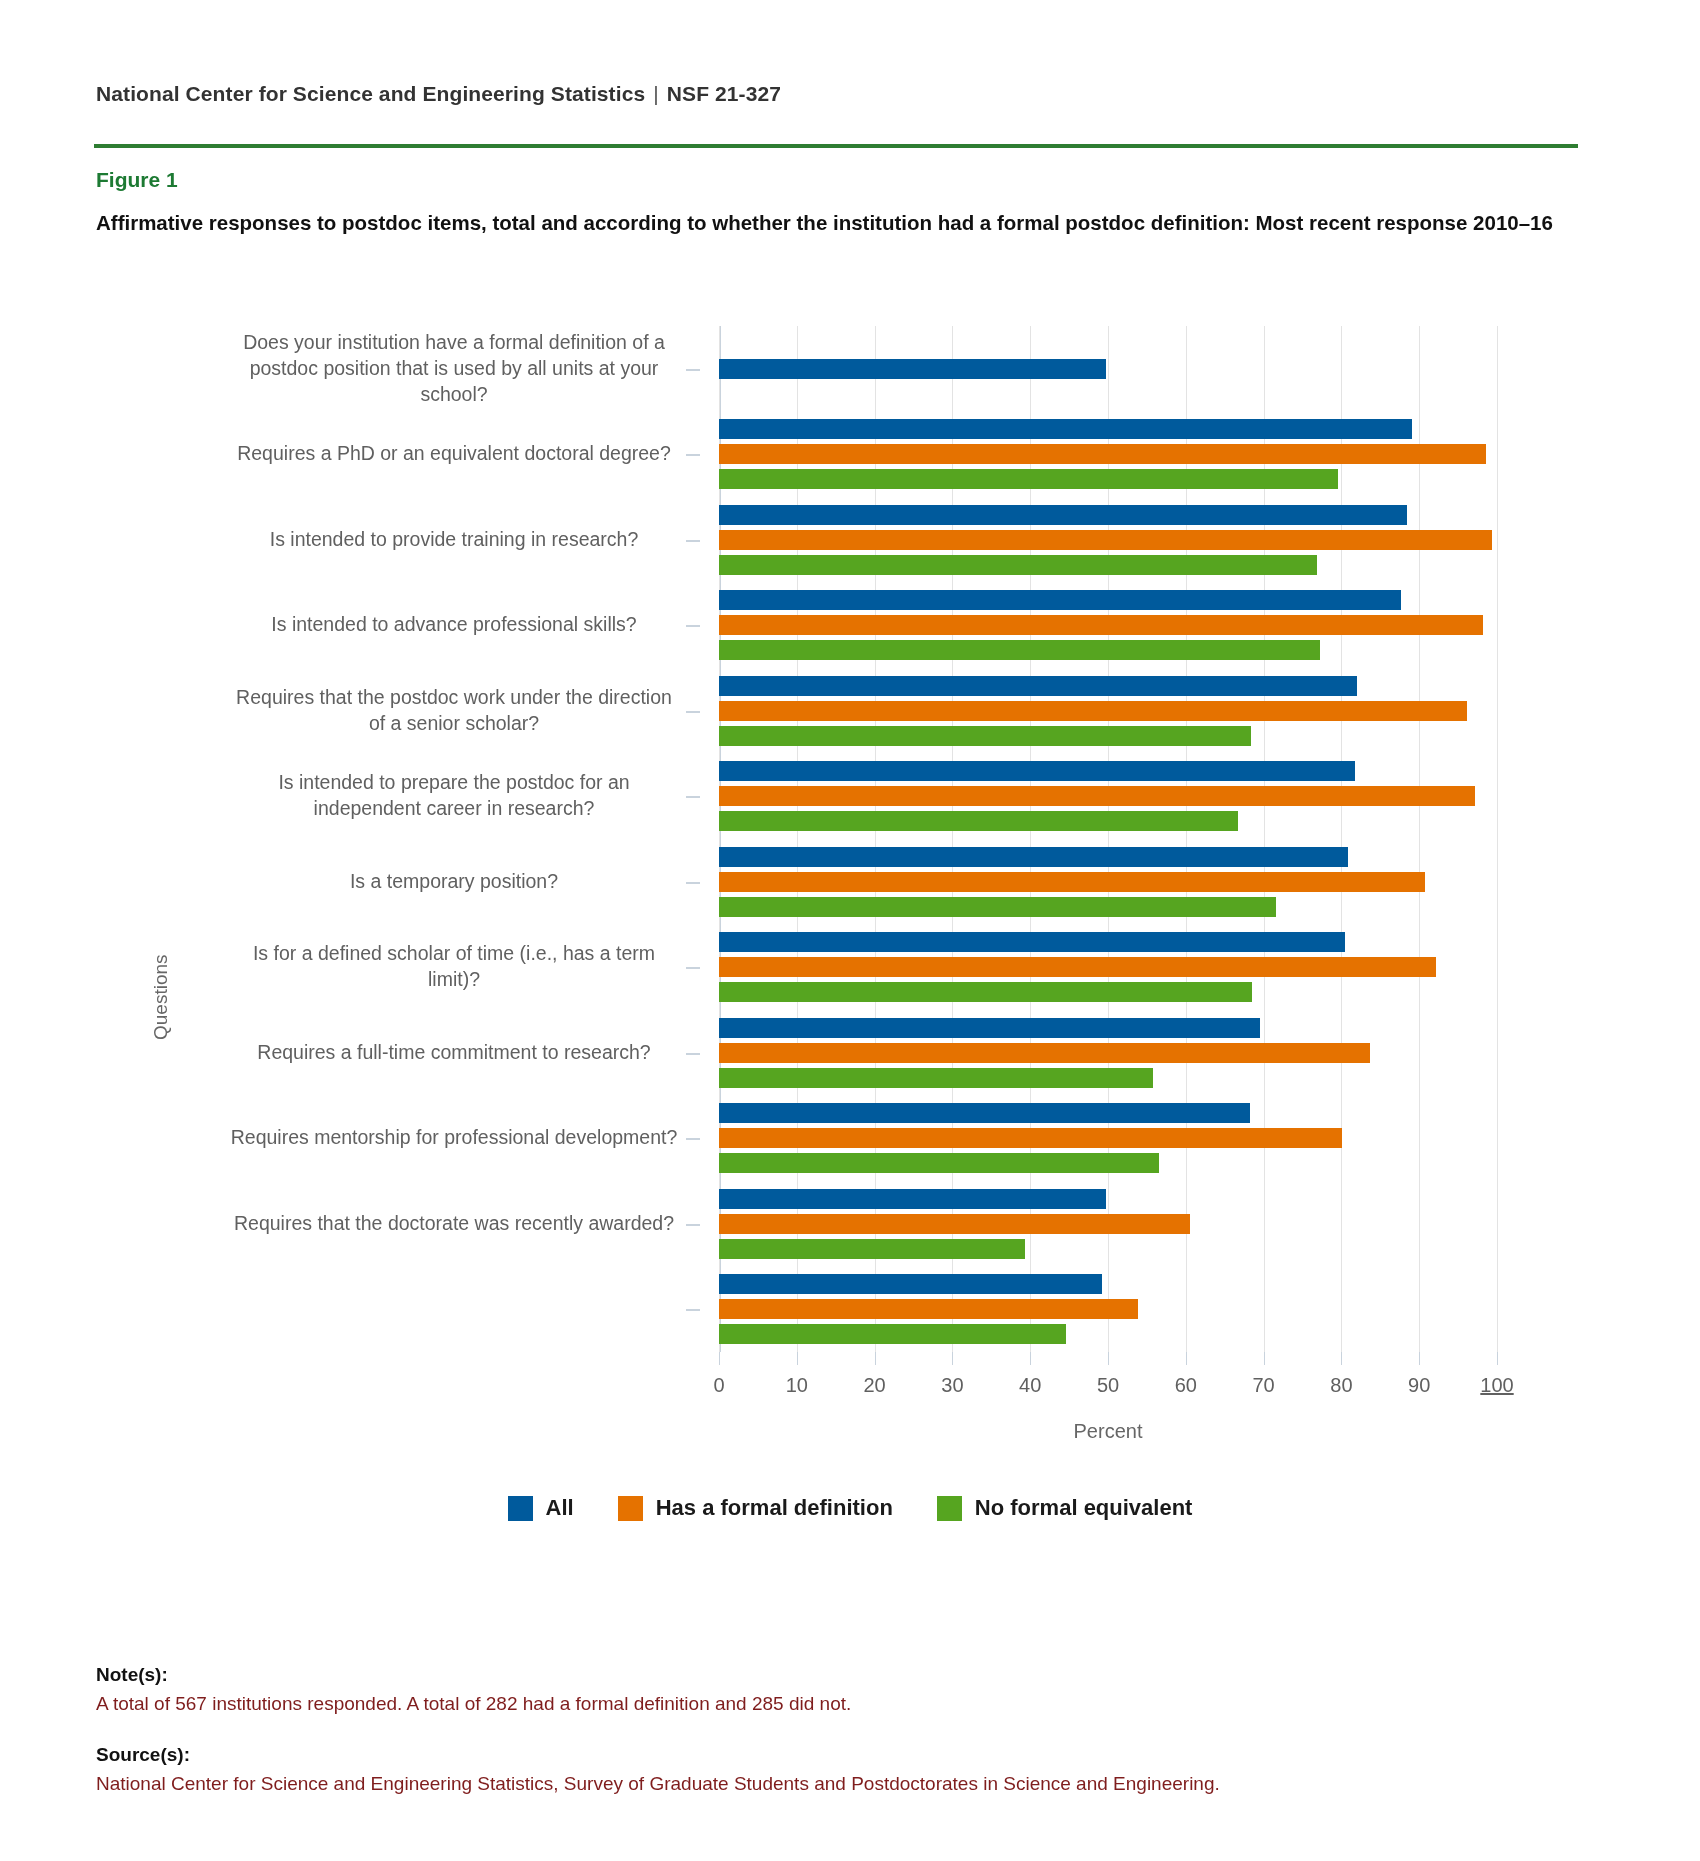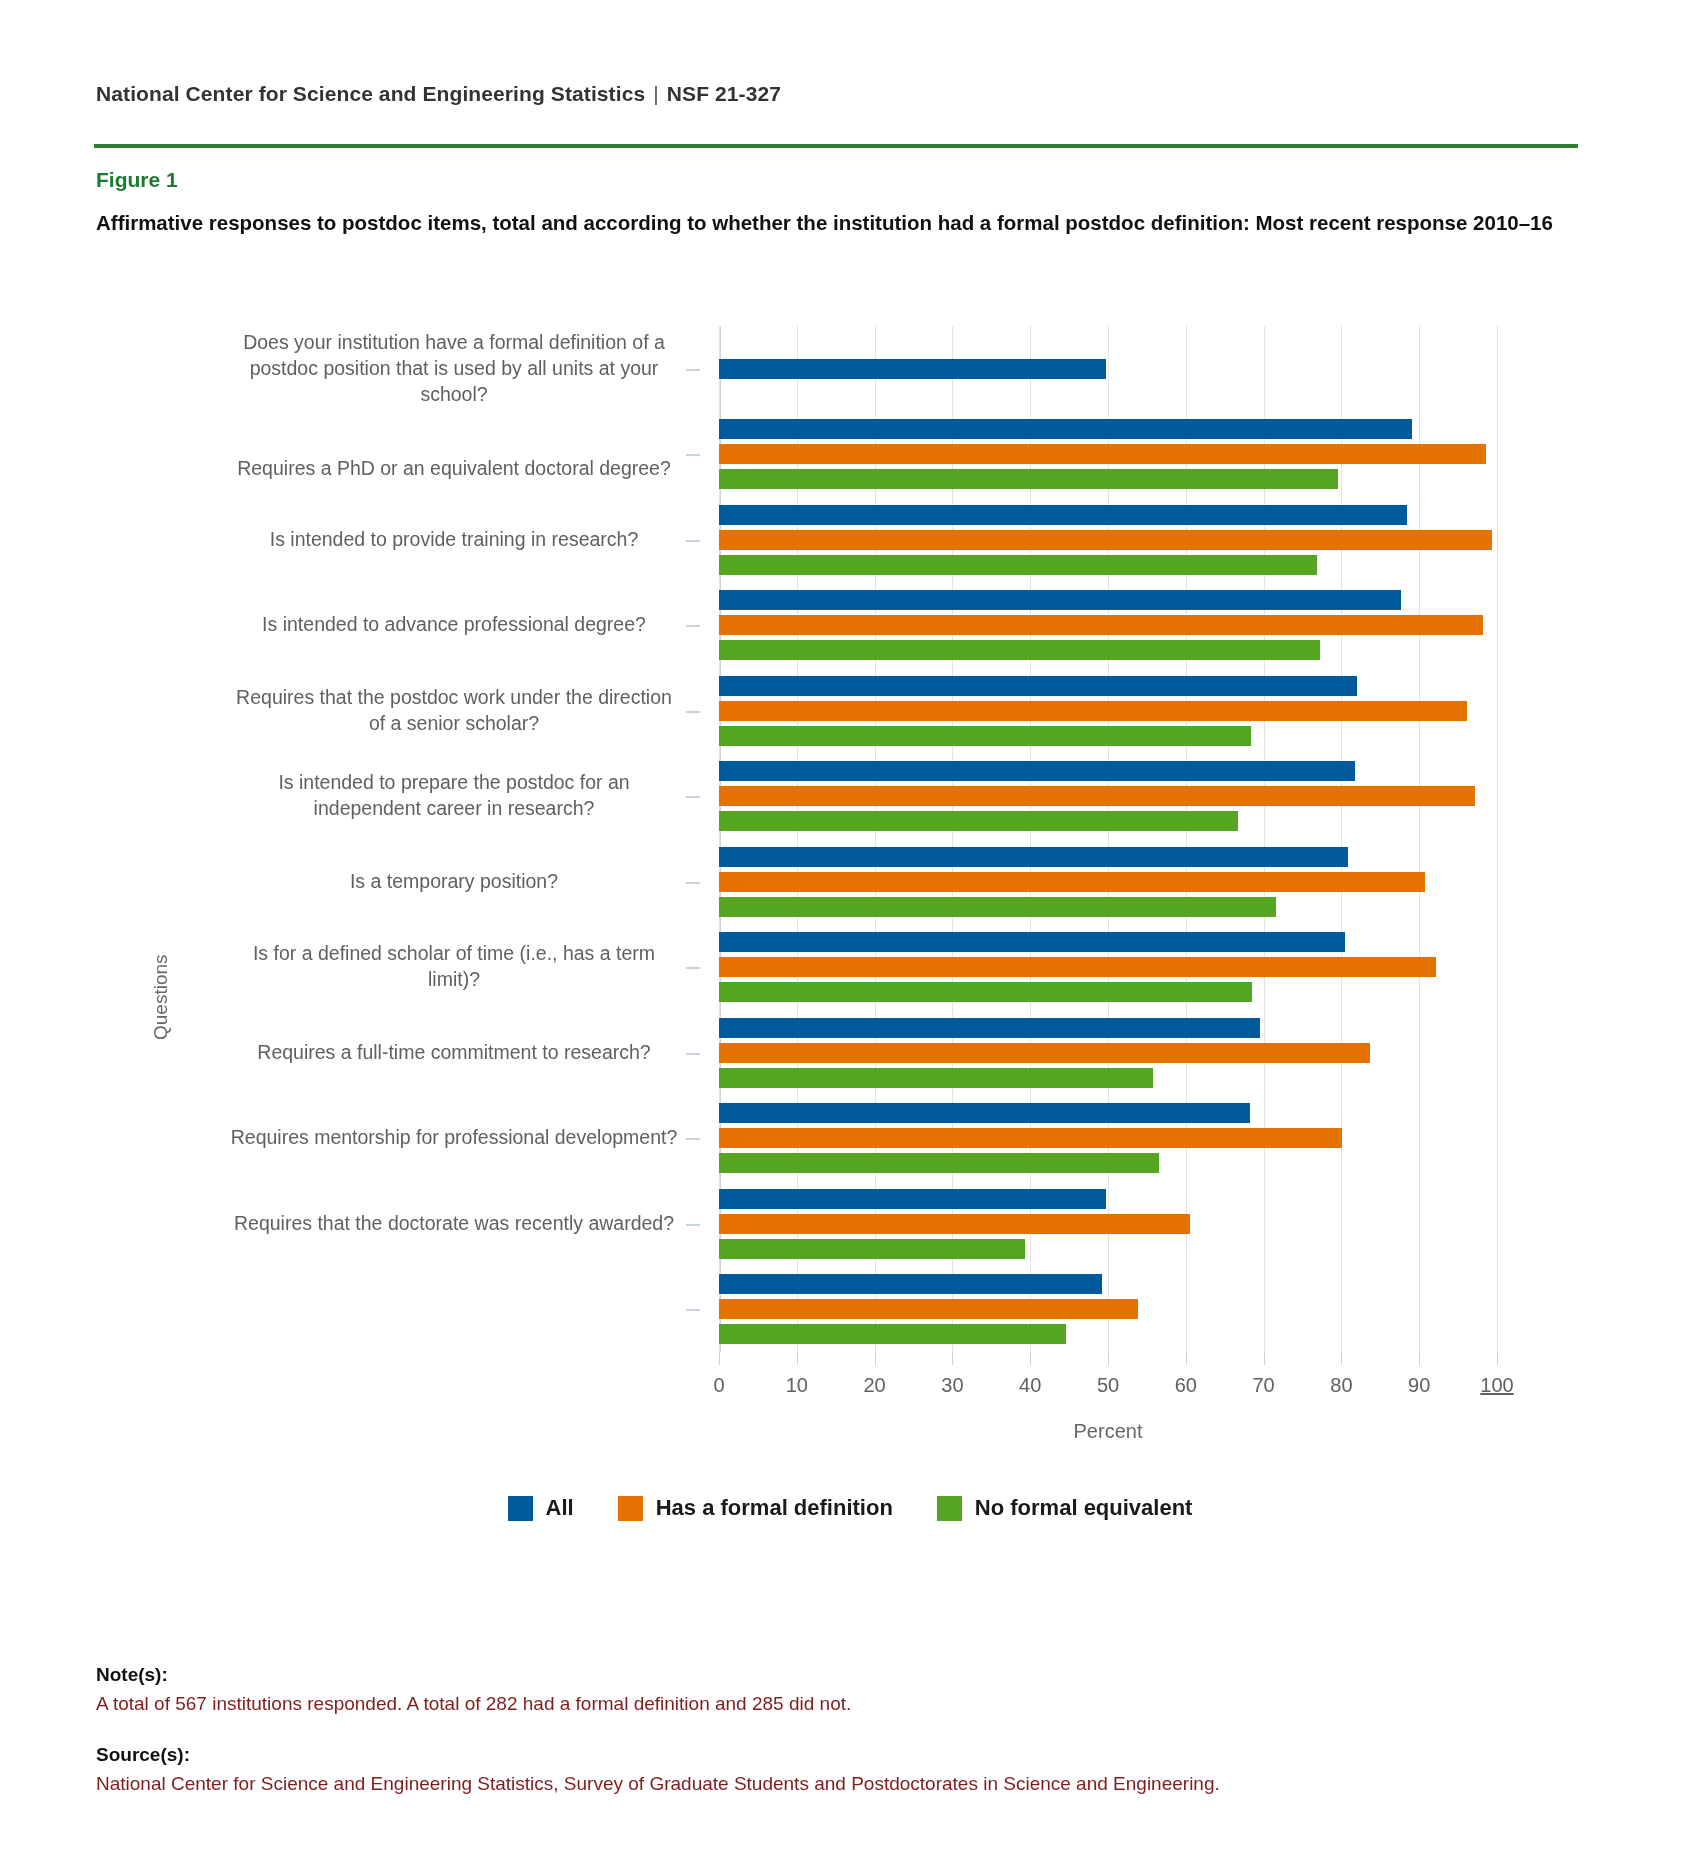--- a/index.html
+++ b/index.html
@@ -249,25 +249,25 @@
       <div class="bar all" title="All: 49.7%" style="top: 862.75px; width: 386.666px; background: rgb(0, 90, 156);"></div>
       <div class="bar has" title="Has a formal definition: 60.6%" style="top: 887.75px; width: 471.468px; background: rgb(229, 114, 0);"></div>
       <div class="bar no" title="No formal definition: 39.3%" style="top: 912.75px; width: 305.754px; background: rgb(86, 165, 32);"></div>
       <div class="bar all" title="All: 49.2%" style="top: 948.25px; width: 382.776px; background: rgb(0, 90, 156);"></div>
       <div class="bar has" title="Has a formal definition: 53.9%" style="top: 973.25px; width: 419.342px; background: rgb(229, 114, 0);"></div>
       <div class="bar no" title="No formal definition: 44.6%" style="top: 998.25px; width: 346.988px; background: rgb(86, 165, 32);"></div>
     </div>
   <div class="labels-col" id="labels-col">
       <div class="qlabel" style="top: 3.75px;">Does your institution have a formal definition of a postdoc position that is used by all units at your school?</div>
       <div class="tickmark" style="top: 42.75px;"></div>
-      <div class="qlabel" style="top: 130px;">Requires a PhD or an equivalent doctoral degree?</div>
+      <div class="qlabel" style="top: 115px;">Requires a PhD or an equivalent doctoral degree?</div>
       <div class="tickmark" style="top: 128.25px;"></div>
       <div class="qlabel" style="top: 200.75px;">Is intended to provide training in research?</div>
       <div class="tickmark" style="top: 213.75px;"></div>
-      <div class="qlabel" style="top: 286.25px;">Is intended to advance professional degree?</div>
+      <div class="qlabel" style="top: 286.25px;">Is intended to advance professional skills?</div>
       <div class="tickmark" style="top: 299.25px;"></div>
       <div class="qlabel" style="top: 358.75px;">Requires that the postdoc work under the direction of a senior scholar?</div>
       <div class="tickmark" style="top: 384.75px;"></div>
       <div class="qlabel" style="top: 444.25px;">Is intended to prepare the postdoc for an independent career in research?</div>
       <div class="tickmark" style="top: 470.25px;"></div>
       <div class="qlabel" style="top: 542.75px;">Is a temporary position?</div>
       <div class="tickmark" style="top: 555.75px;"></div>
       <div class="qlabel" style="top: 615.25px;">Is for a defined scholar of time (i.e., has a term limit)?</div>
       <div class="tickmark" style="top: 641.25px;"></div>
       <div class="qlabel" style="top: 713.75px;">Requires a full-time commitment to research?</div>

